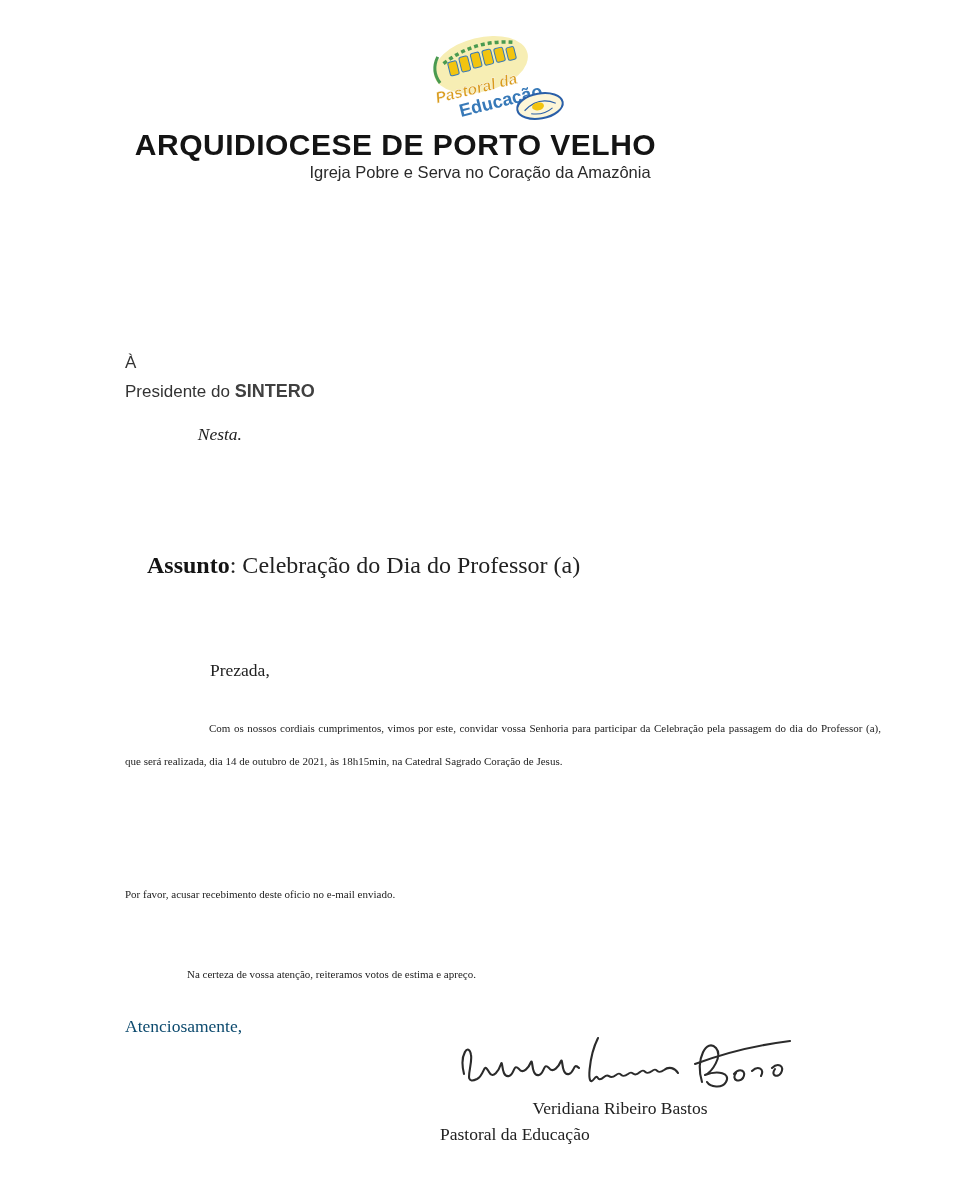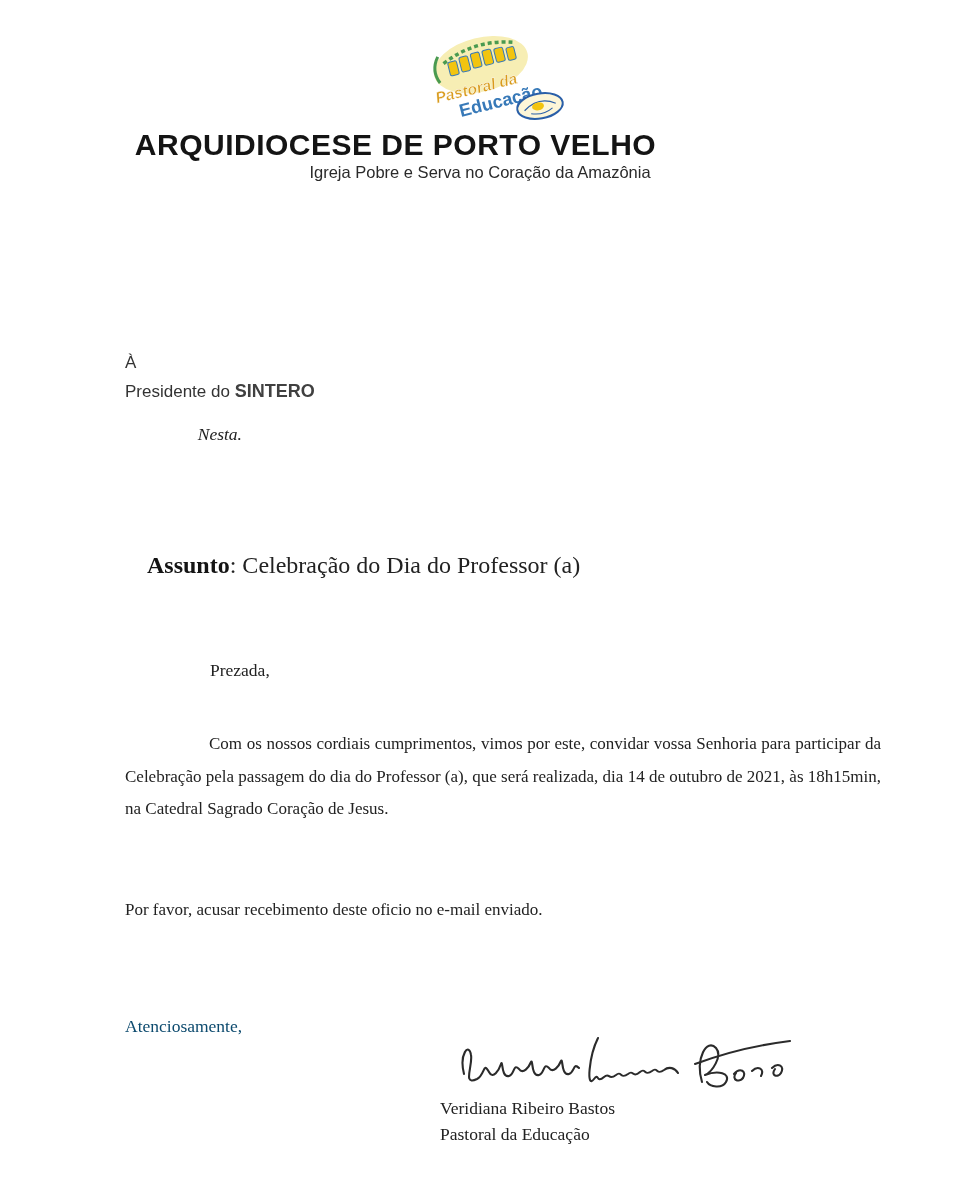--- a/index.html
+++ b/index.html
@@ -55,34 +55,33 @@
   }
 
   
   .subject{left:135px;top:552px;font-size:24px;color:#222;margin-left:12px;}
   .subject b{color:#141414;}
 
   
   .greeting{left:210px;top:660px;font-size:17.5px;color:#222;}
   .para{
     left:125px;width:756px;
-    font-size:17px;
+    font-size:11px;
     line-height:32.5px;
     text-align:justify;
     color:#222;
-    margin-top:16px;
   }
   .p1{top:712px;text-indent:84px;}
   .p2{top:878px;}
   .p3{top:958px;text-indent:62px;}
 
   
   .valediction{left:125px;top:1016px;font-size:17.5px;color:#0c4a6e;}
   .sig-script{left:452px;top:1032px;width:350px;height:68px;}
-  .sig-name{left:440px;top:1098px;width:360px;font-size:17.5px;color:#222;}
+  .sig-name{left:440px;top:1098px;width:360px;text-align:center;font-size:17.5px;color:#222;}
   .sig-role{left:440px;top:1124px;width:360px;text-align:left;font-size:17.5px;color:#222;}
 </style>
 </head>
 <body>
 
 <div class="page">
 
   <div class="abs logo-wrap">
     <svg width="170" height="100" viewBox="0 0 170 100">
       <g transform="rotate(-14 75 50)">
@@ -118,20 +117,21 @@
     <div class="line"><span>Presidente do</span> <span class="org">SINTERO</span></div>
     <div class="nesta">Nesta.</div>
   </div>
 
   <div class="abs subject"><b>Assunto</b><span>: Celebração do Dia do Professor (a)</span></div>
 
   <div class="abs greeting">Prezada,</div>
 
   <div class="abs para p1">Com os nossos cordiais cumprimentos, vimos por este, convidar vossa Senhoria para participar da Celebração pela passagem do dia do Professor (a), que será realizada, dia 14 de outubro de 2021, às 18h15min, na Catedral Sagrado Coração de Jesus.</div>
   <div class="abs para p2">Por favor, acusar recebimento deste oficio no e-mail enviado.</div>
+  <div class="abs para p3">Na certeza de vossa atenção, reiteramos votos de estima e apreço.</div>
 
   <div class="abs valediction">Atenciosamente,</div>
 
   <div class="abs sig-script">
     <svg width="350" height="68" viewBox="0 0 350 68">
       <g stroke="#2b2b2b" stroke-width="2.1" fill="none" stroke-linecap="round" stroke-linejoin="round">
         <path d="M12,42 C7,22 17,10 19,23 C21,34 10,54 25,47 C33,43 31,29 37,40 C41,48 47,38 49,32 C51,27 49,46 57,44 C63,42 61,31 67,37 C71,43 77,35 79,30 C81,26 79,45 87,43 C93,41 91,30 97,36 C101,42 107,34 109,29 C111,25 109,44 117,42 C123,40 121,30 127,36"></path>
         <path d="M146,6 C137,24 134,58 142,47 C147,40 144,52 152,45 C158,40 156,49 164,43 C170,38 168,48 176,42 C182,37 180,47 188,40 C194,35 192,45 200,39 C206,34 204,44 212,38 C217,34 223,36 226,41"></path>
         <path d="M250,50 C243,26 255,6 264,16 C271,24 260,40 253,43 C266,38 279,41 274,50 C270,57 258,55 255,50"></path>
         <path d="M243,32 C275,20 305,13 338,9"></path>

